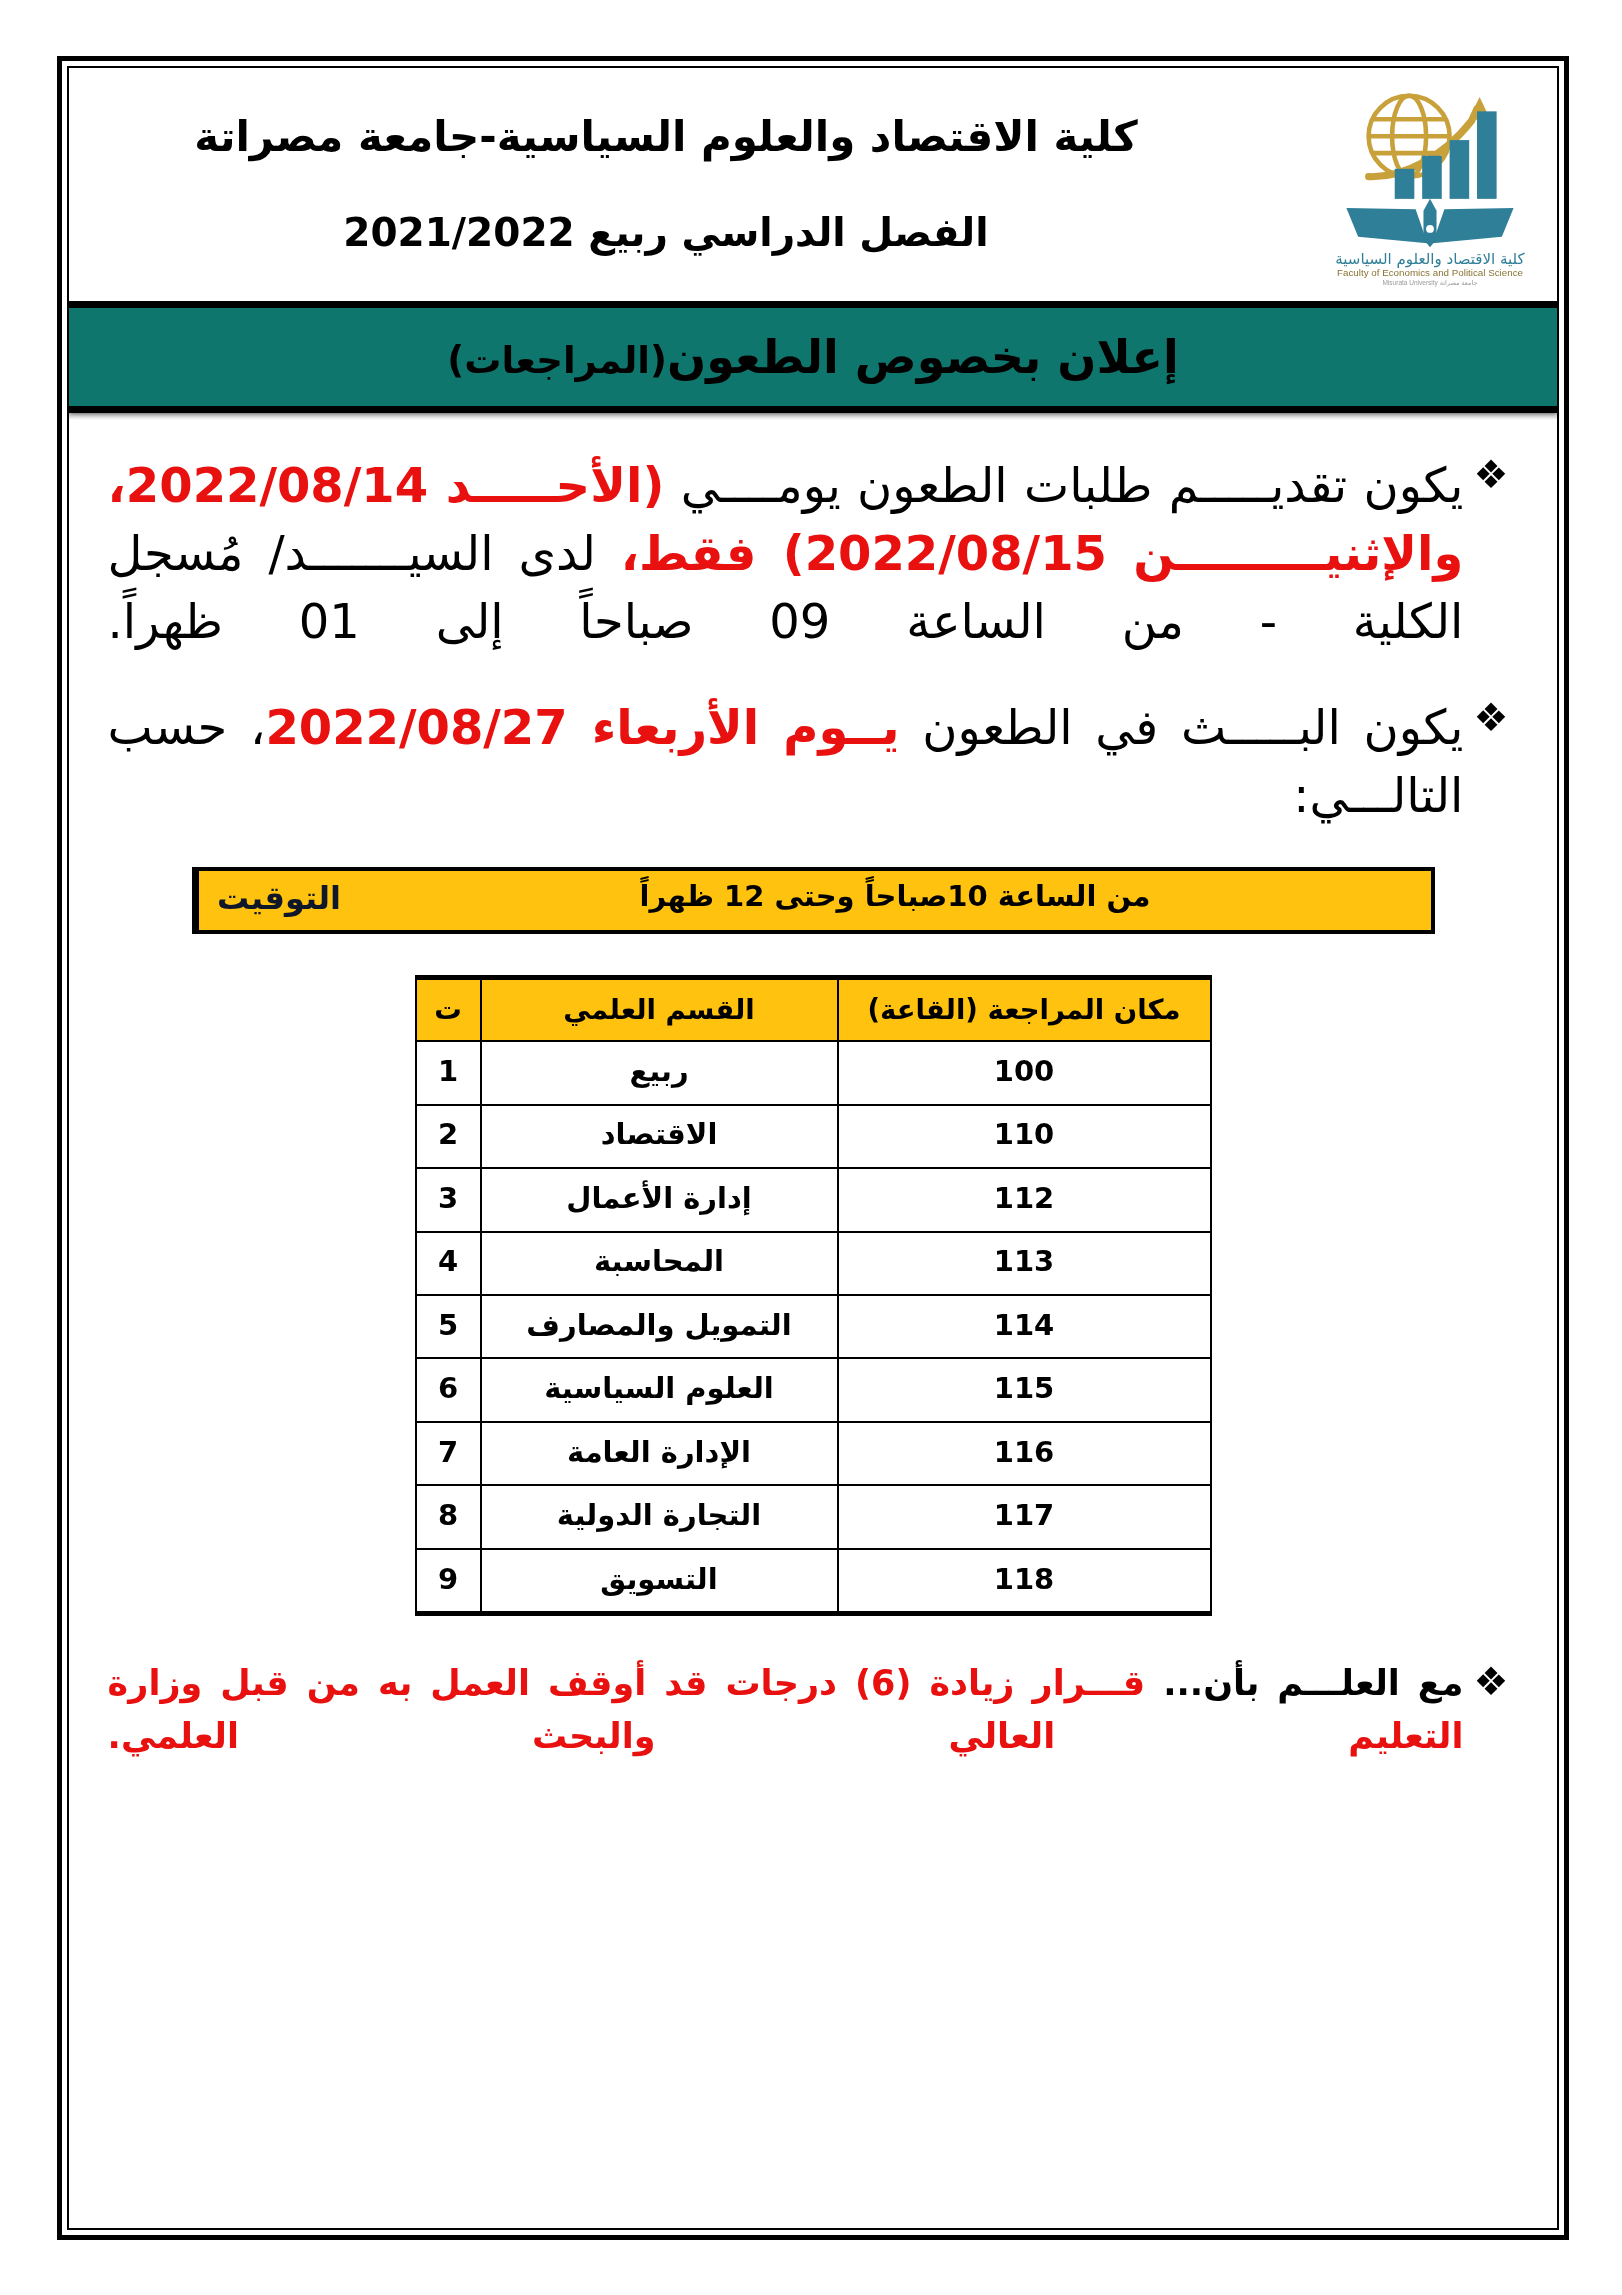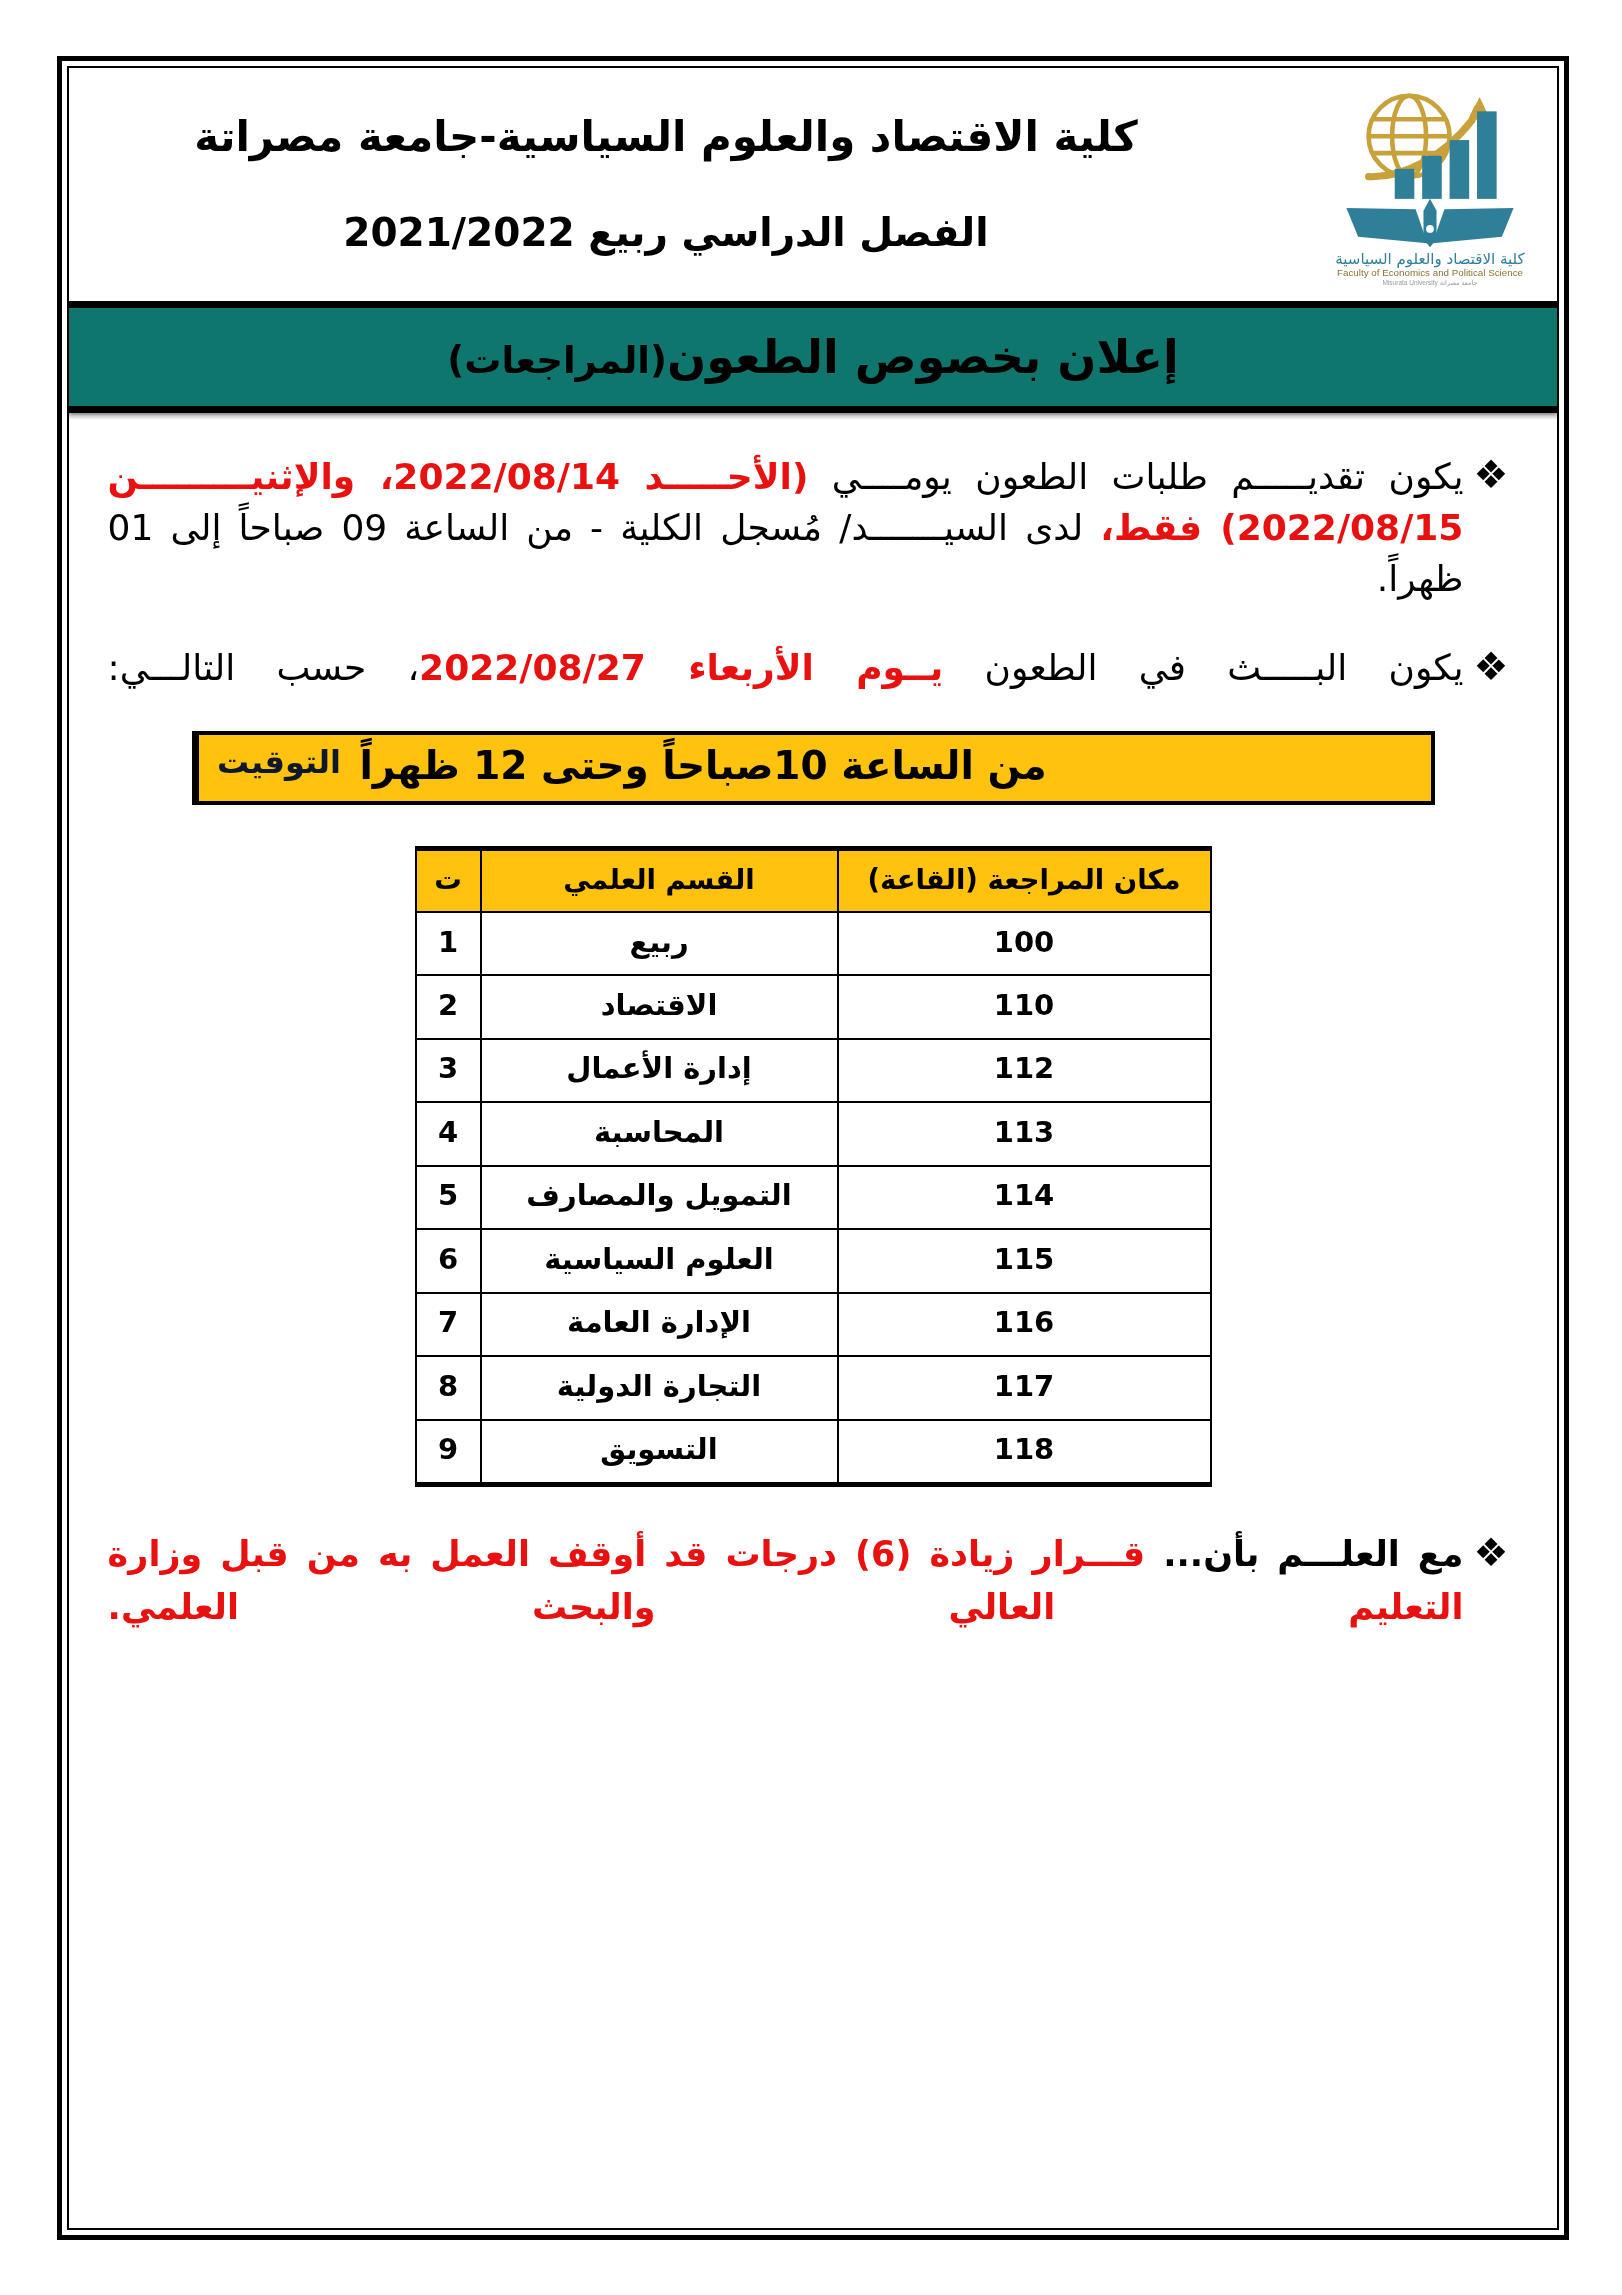--- a/index.html
+++ b/index.html
@@ -108,21 +108,21 @@
     flex:0 0 auto;
     width:55px;
     font-size:39px;
     line-height:1.12;
     color:#000;
     text-align:center;
     padding-top:2.6px;
   }
   .bullet-body{
     flex:1 1 auto;
-    font-size:36px;
+    font-size:48px;
     line-height:1.42;
     color:#000;
     text-align:justify;
     text-align-last:justify;
     font-weight:normal;
   }
   .bullet-body.note{
     font-weight:bold;
     font-size:35px;
     line-height:1.5;
@@ -148,24 +148,24 @@
     border-left:3.9px solid #000;
     font-size:32px;
     font-weight:bold;
     color:#0f172a;
     text-align:center;
     padding:7.9px 0 13px;
     box-sizing:border-box;
   }
   .timing-value{
     flex:1 1 auto;
-    font-size:39px;
-    font-weight:bold;
-    color:#000;
-    text-align:left;
+    font-size:29px;
+    font-weight:bold;
+    color:#000;
+    text-align:center;
     padding:7.9px 0 13px;
     box-sizing:border-box;
   }
 
   
   .table-wrap{
     margin-top:41px;
     display:flex;
     justify-content:center;
   }

